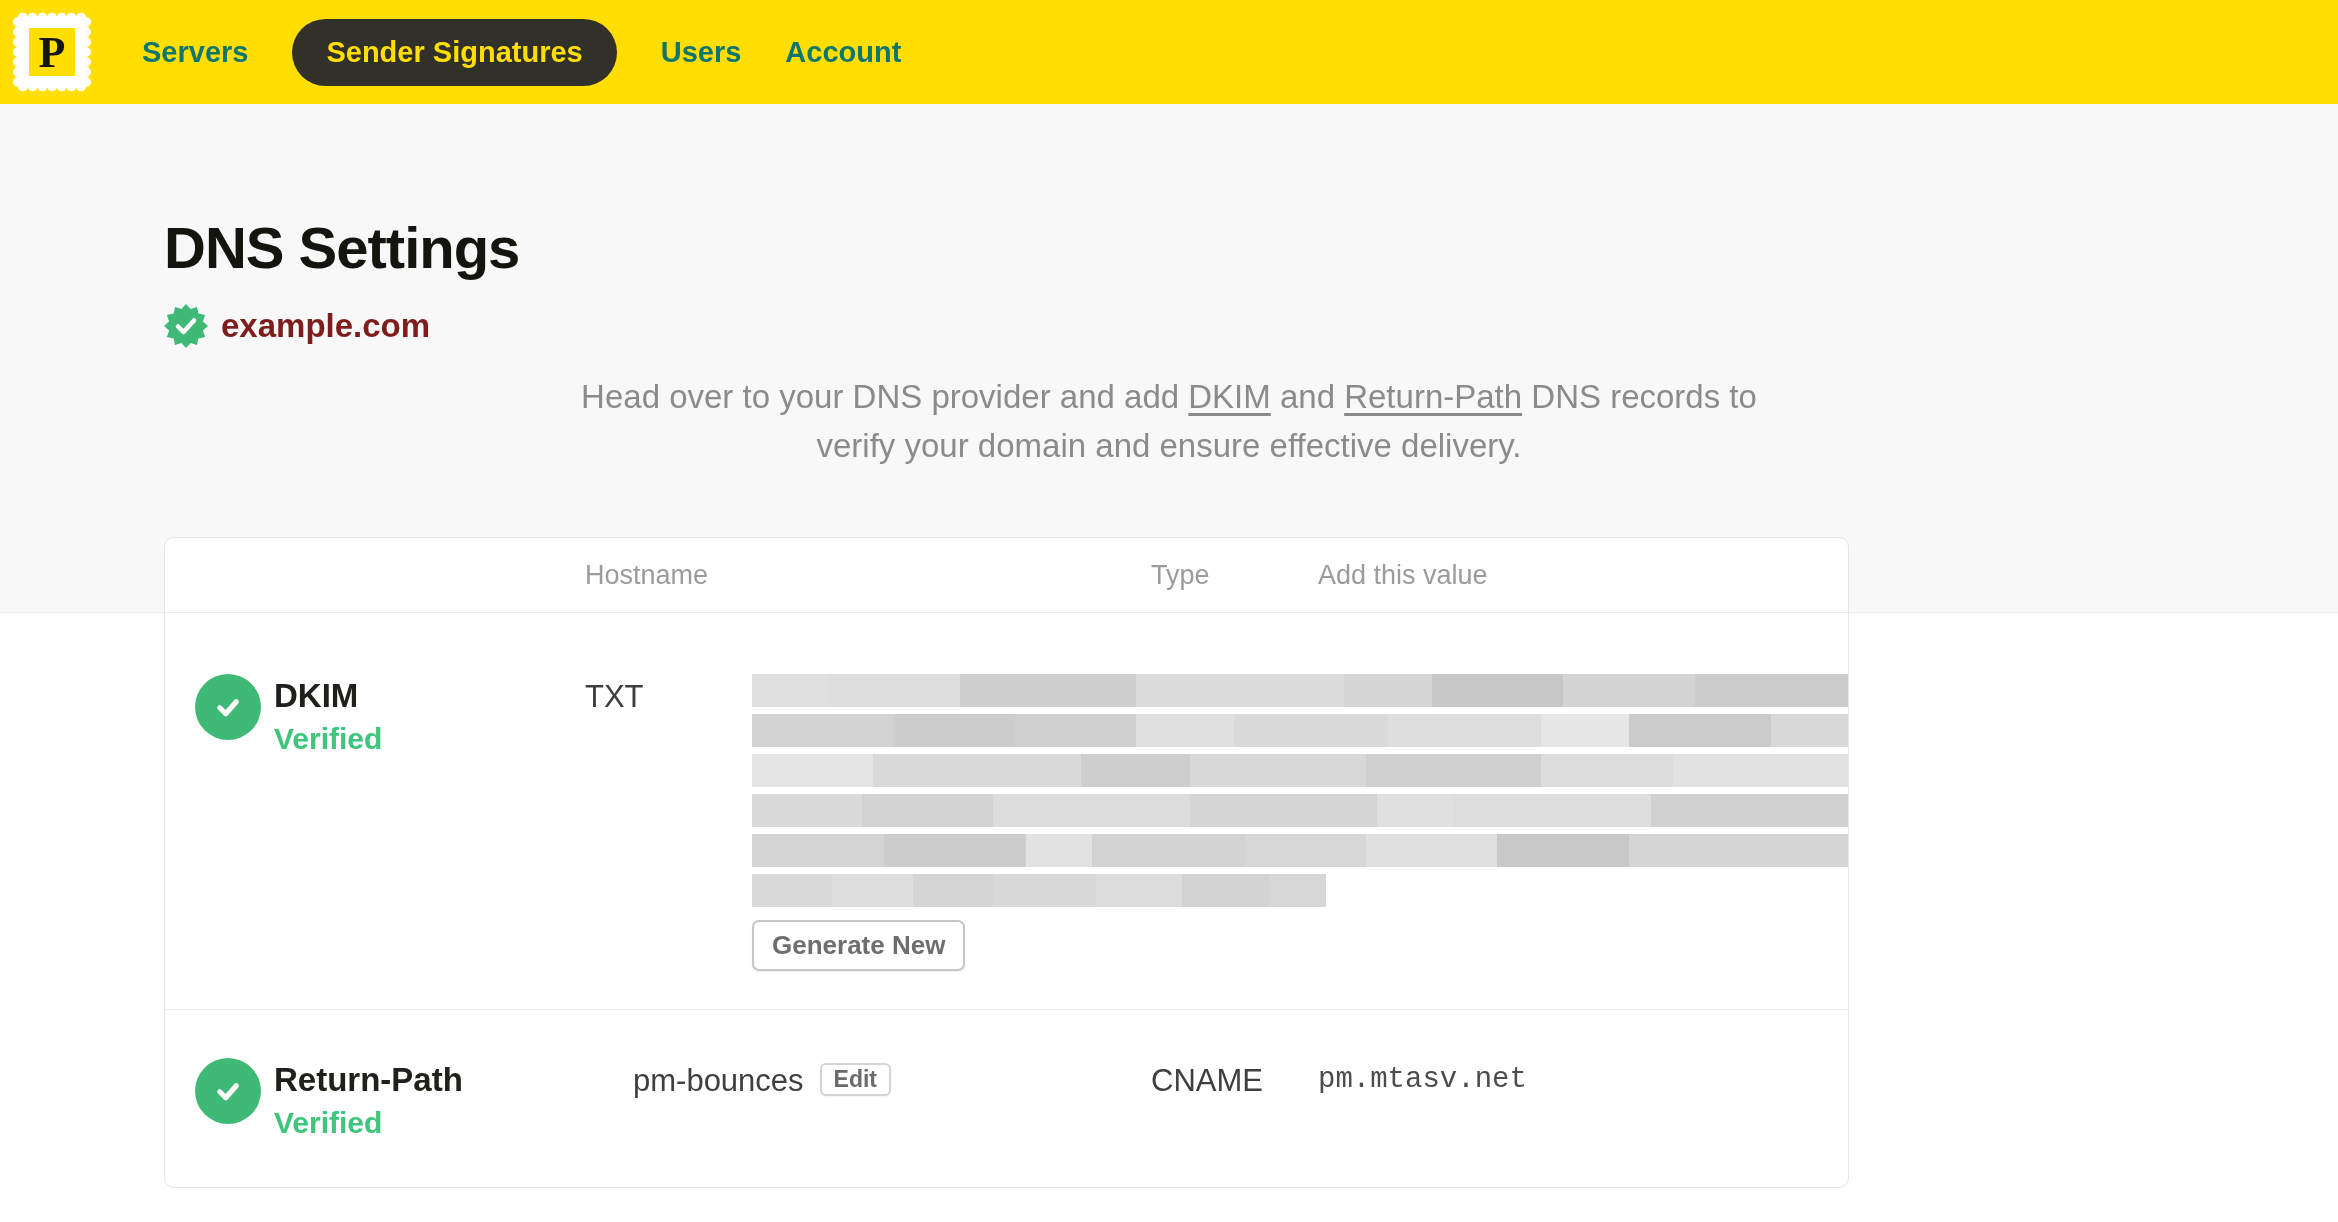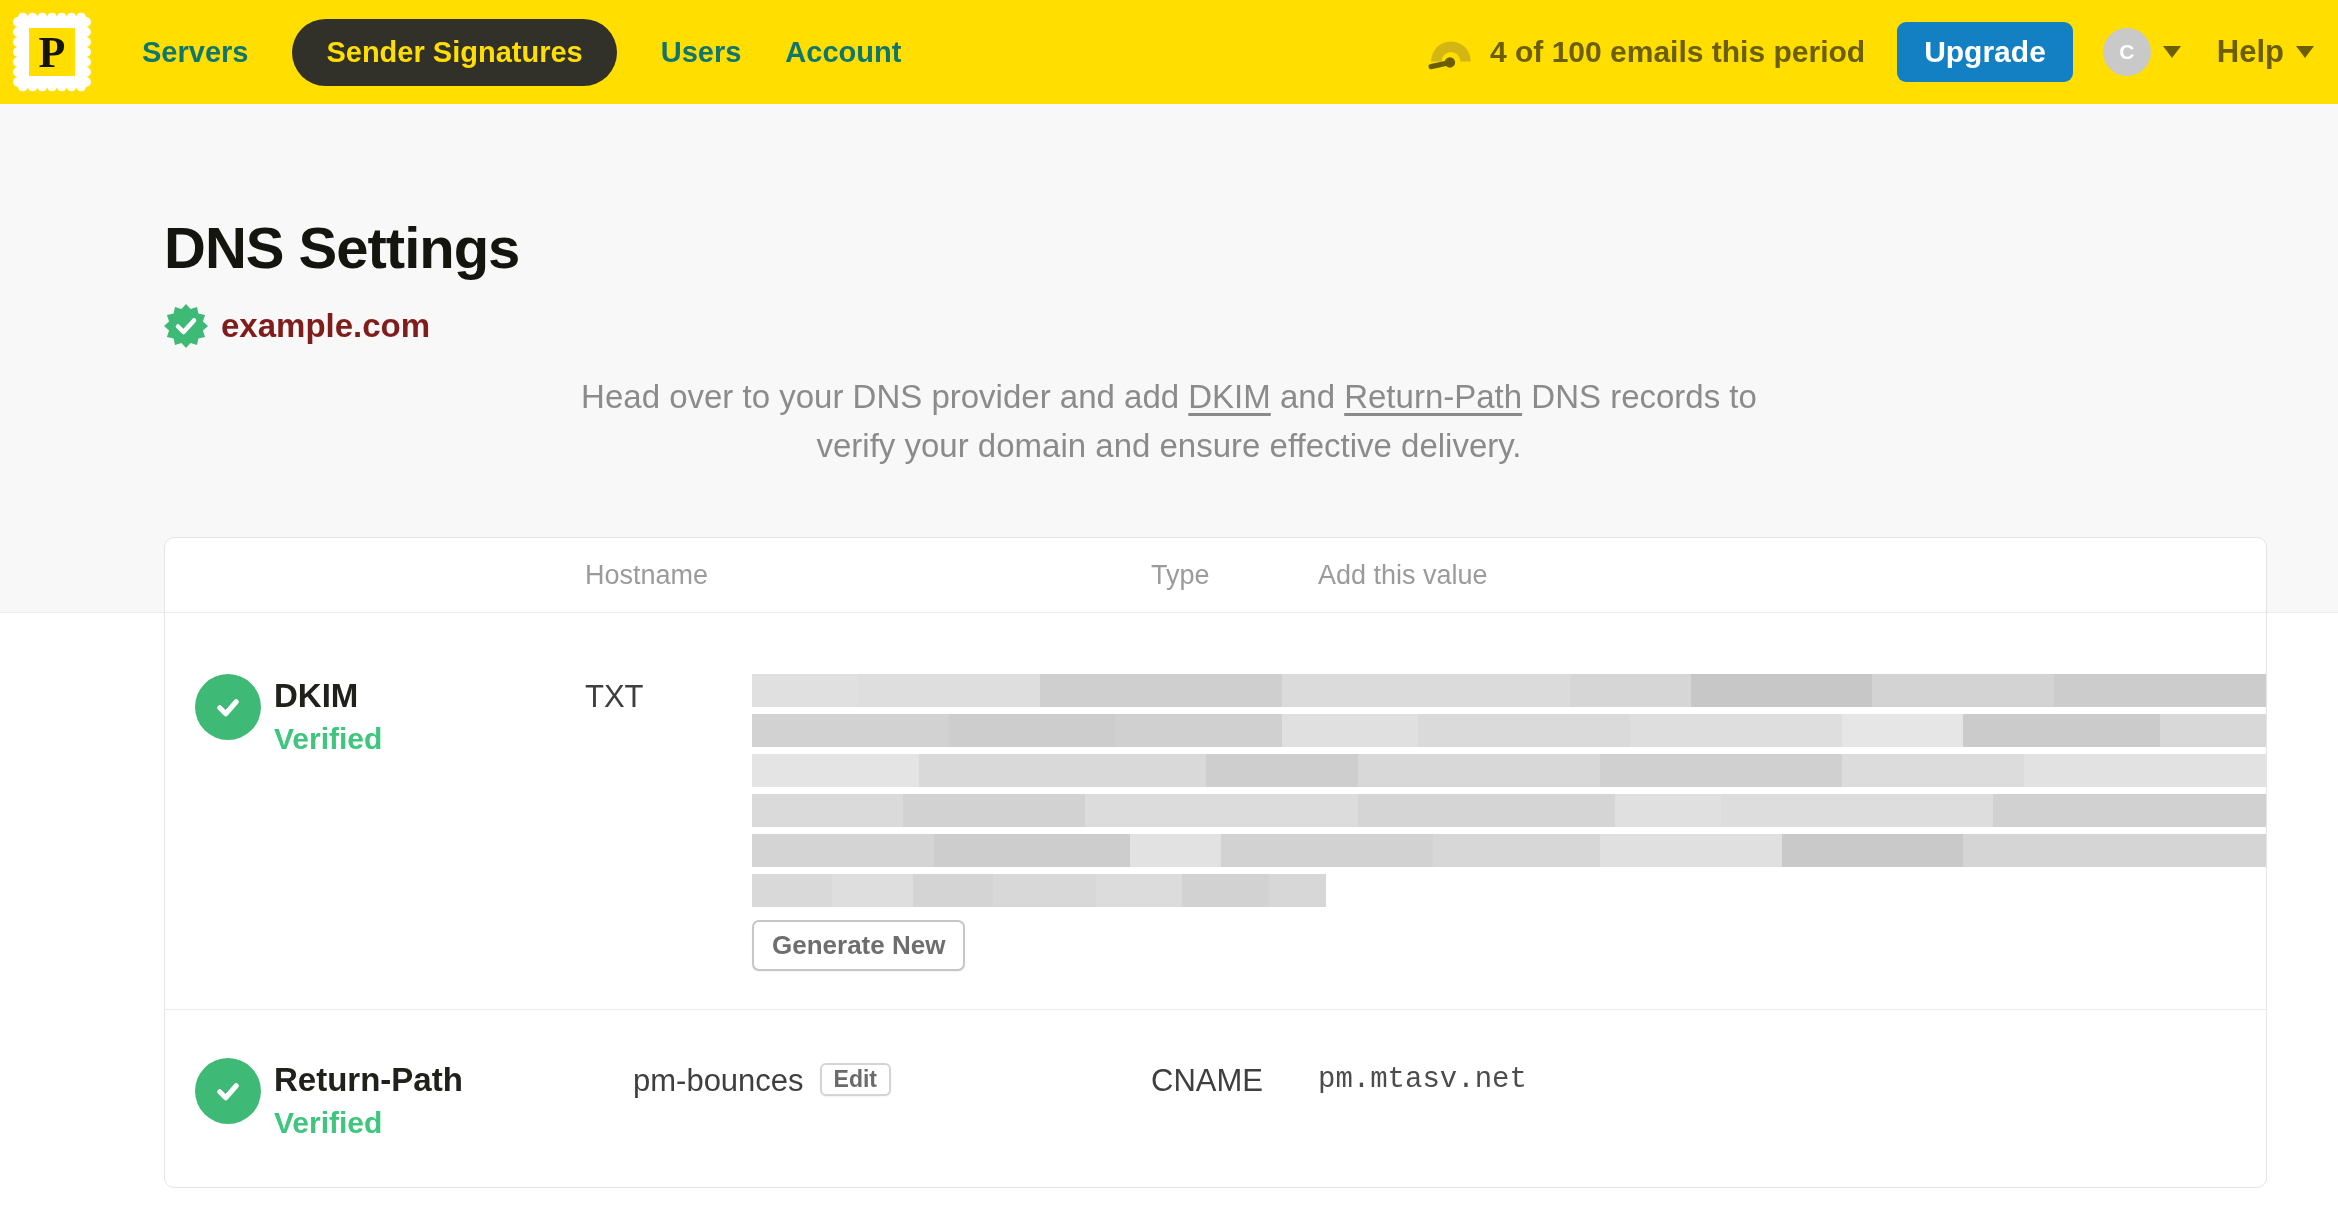--- a/index.html
+++ b/index.html
@@ -34,21 +34,21 @@
   
   .hero { position:absolute; top:104px; left:0; width:2338px; z-index:2; }
   .page-title { position:absolute; top:110px; left:164px; font-size:58px; font-weight:bold; color:#14150f; letter-spacing:-1px; }
   .domain-row { position:absolute; top:200px; left:164px; display:flex; align-items:center; gap:13px; }
   .domain-name { font-size:33px; font-weight:bold; color:#7f1d1d; }
   .desc { position:absolute; top:268px; left:50%; transform:translateX(-50%); width:1400px;
           text-align:center; font-size:33px; line-height:49px; color:#8b8b8b; }
   .desc a { color:#8b8b8b; text-decoration:underline; text-underline-offset:5px; cursor:pointer; }
 
   
-  .card { position:absolute; top:537px; left:164px; width:2103px; height:651px; z-index:3;
+  .card { position:absolute; top:537px; left:164px; width:1685px; height:651px; z-index:3;
           background:#ffffff; border:1px solid #e4e4e4; border-radius:10px; }
   .thead { height:75px; border-bottom:1px solid #ececec; display:flex; align-items:center;
            font-size:27px; color:#9b9b9b; }
   .c1 { width:420px; padding-left:30px; }
   .c2 { width:566px; }
   .c3 { width:167px; }
   .c4 { flex:1; }
   .trow { display:flex; }
   .trow1 { height:397px; border-bottom:1px solid #ececec; }
   .trow2 { height:176px; }
@@ -96,37 +96,20 @@
     <text x="40" y="58" text-anchor="middle" font-family="Liberation Serif, serif" font-weight="bold" font-size="44" fill="#14150f">P</text>
   </svg>
 
   <div class="nav-items">
     <div class="nav-item">Servers</div>
     <div class="nav-item active">Sender Signatures</div>
     <div class="nav-item">Users</div>
     <div class="nav-item">Account</div>
   </div>
 
-  <div class="nav-right">
-    <svg class="gauge" viewBox="0 0 46 34">
-      <path d="M3,26 A19,19 0 0 1 41,26 L31,26 A9,9 0 0 0 13,26 Z" fill="#d3b513"></path>
-      <line x1="21" y1="27" x2="3" y2="31" stroke="#6b5e00" stroke-width="5" stroke-linecap="round"></line>
-      <circle cx="21" cy="27" r="5" fill="#6b5e00"></circle>
-    </svg>
-    <span class="usage-text">4 of 100 emails this period</span>
-    <button class="upgrade-btn">Upgrade</button>
-    <div class="avatar-group">
-      <div class="avatar">C</div>
-      <div class="caret"></div>
-    </div>
-    <div class="help">
-      <span class="help-label">Help</span>
-      <div class="caret"></div>
-    </div>
-  </div>
 </div>
 
 <div class="top-strip"></div>
 
 <div class="hero">
   <div class="page-title">DNS Settings</div>
 
   <div class="domain-row">
     <svg width="44" height="44" viewBox="0 0 44 44">
       <polygon fill="#3fb976" points="44,22 38.9,26.5 41.1,33 34.4,34.4 33,41.1 26.5,38.9 22,44 17.5,38.9 11,41.1 9.6,34.4 2.9,33 5.1,26.5 0,22 5.1,17.5 2.9,11 9.6,9.6 11,2.9 17.5,5.1 22,0 26.5,5.1 33,2.9 34.4,9.6 41.1,11 38.9,17.5"></polygon>

